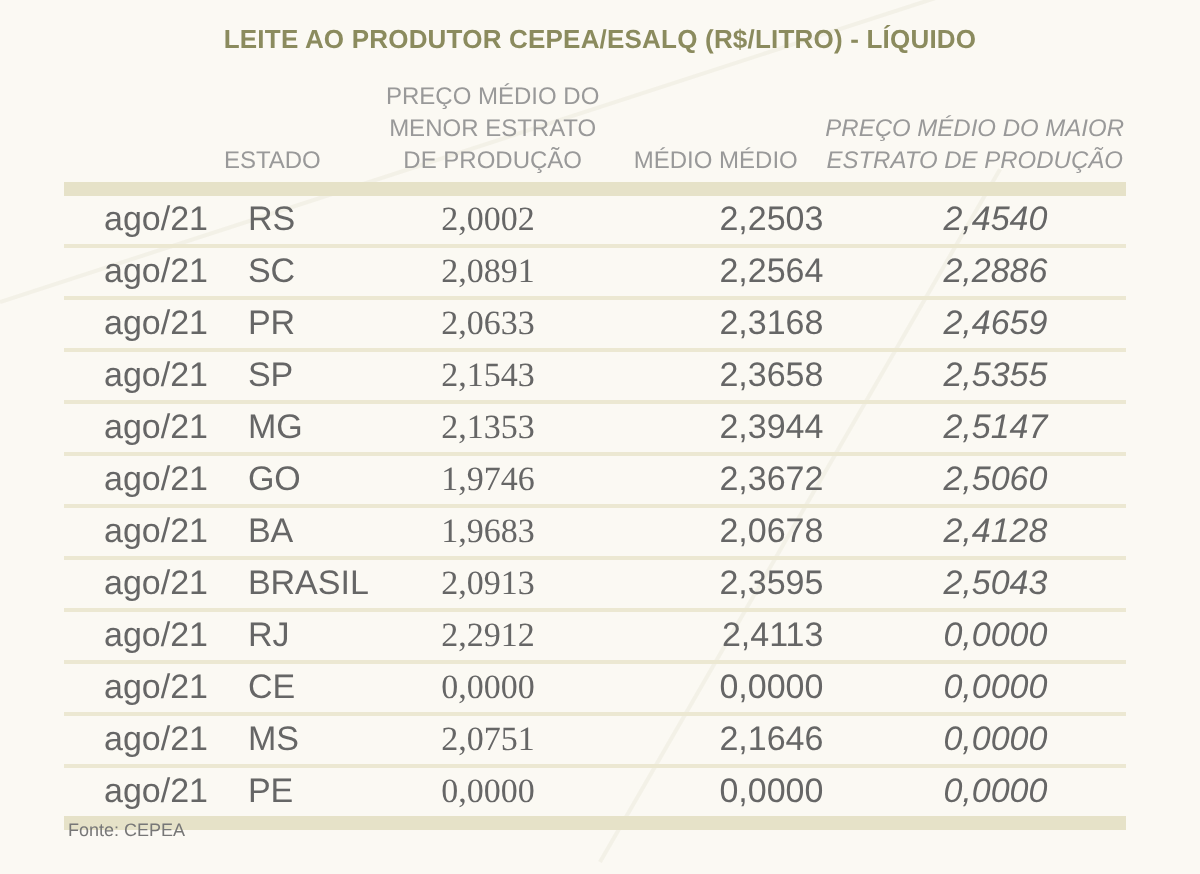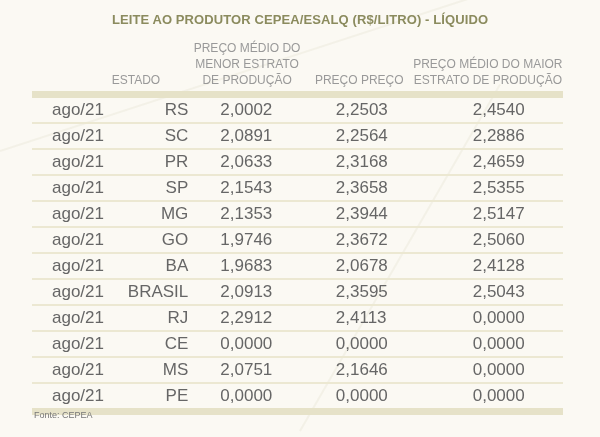--- a/index.html
+++ b/index.html
@@ -9,24 +9,24 @@
   .wrap{position:absolute;left:32px;top:40px;width:531px;}
   table{border-collapse:collapse;width:531px;}
   th{font-weight:normal;color:#999;font-size:12px;line-height:16px;padding:0 0 3px 0;vertical-align:bottom;margin-top:24px;}
   thead tr{border-bottom:7px solid #e6e2c8;}
   td{font-size:17px;color:#666;height:24px;padding:0;border-bottom:2px solid #ece8d2;}
   tbody tr:last-child td{border-bottom:7px solid #e6e2c8;}
   .c-date{width:70px;padding-left:20px;text-align:left;}
   .c-state{width:70px;}
   .c-state-h{text-align:left;padding-right:6px;}
   .c-min{width:130px;}
-  .c-avg{width:110px;}
-  .c-max{width:141px;}
-  td.c-state{padding-left:12px;text-align:right;}
-  td.c-min{padding-left:32px;}
+  .c-avg{width:110px;text-align:right;}
+  .c-max{width:141px;font-style:italic;}
+  td.c-state{padding-left:12px;}
+  td.c-min{padding-left:32px;font-family:Liberation Serif, serif;}
   td.c-avg{padding-left:30px;}
   td.c-max{padding-left:60px;}
   th.c-min,th.c-avg,th.c-max{text-align:center;}
   .foot{position:absolute;left:34px;top:408px;font-size:9px;color:#777;line-height:14px;text-align:right;}
   .foot b{color:#555;}
 </style>
 </head>
 <body>
 
 <div class="bg-line" style="left:0;top:150px;width:700px;transform:rotate(-18deg);"></div>
@@ -34,21 +34,21 @@
 
 <div class="title">LEITE AO PRODUTOR CEPEA/ESALQ (R$/LITRO) - LÍQUIDO</div>
 
 <div class="wrap">
   <table>
     <thead>
       <tr>
         <th class="c-date"></th>
         <th class="c-state c-state-h">ESTADO</th>
         <th class="c-min">PREÇO MÉDIO DO MENOR ESTRATO DE PRODUÇÃO</th>
-        <th class="c-avg">PREÇO PREÇO</th>
+        <th class="c-avg">MÉDIO MÉDIO</th>
         <th class="c-max">PREÇO MÉDIO DO MAIOR ESTRATO DE PRODUÇÃO</th>
       </tr>
     </thead>
     <tbody id="tbody">
         <tr>
           <td class="c-date">ago/21</td>
           <td class="c-state">RS</td>
           <td class="c-min">2,0002</td>
           <td class="c-avg">2,2503</td>
           <td class="c-max">2,4540</td>

